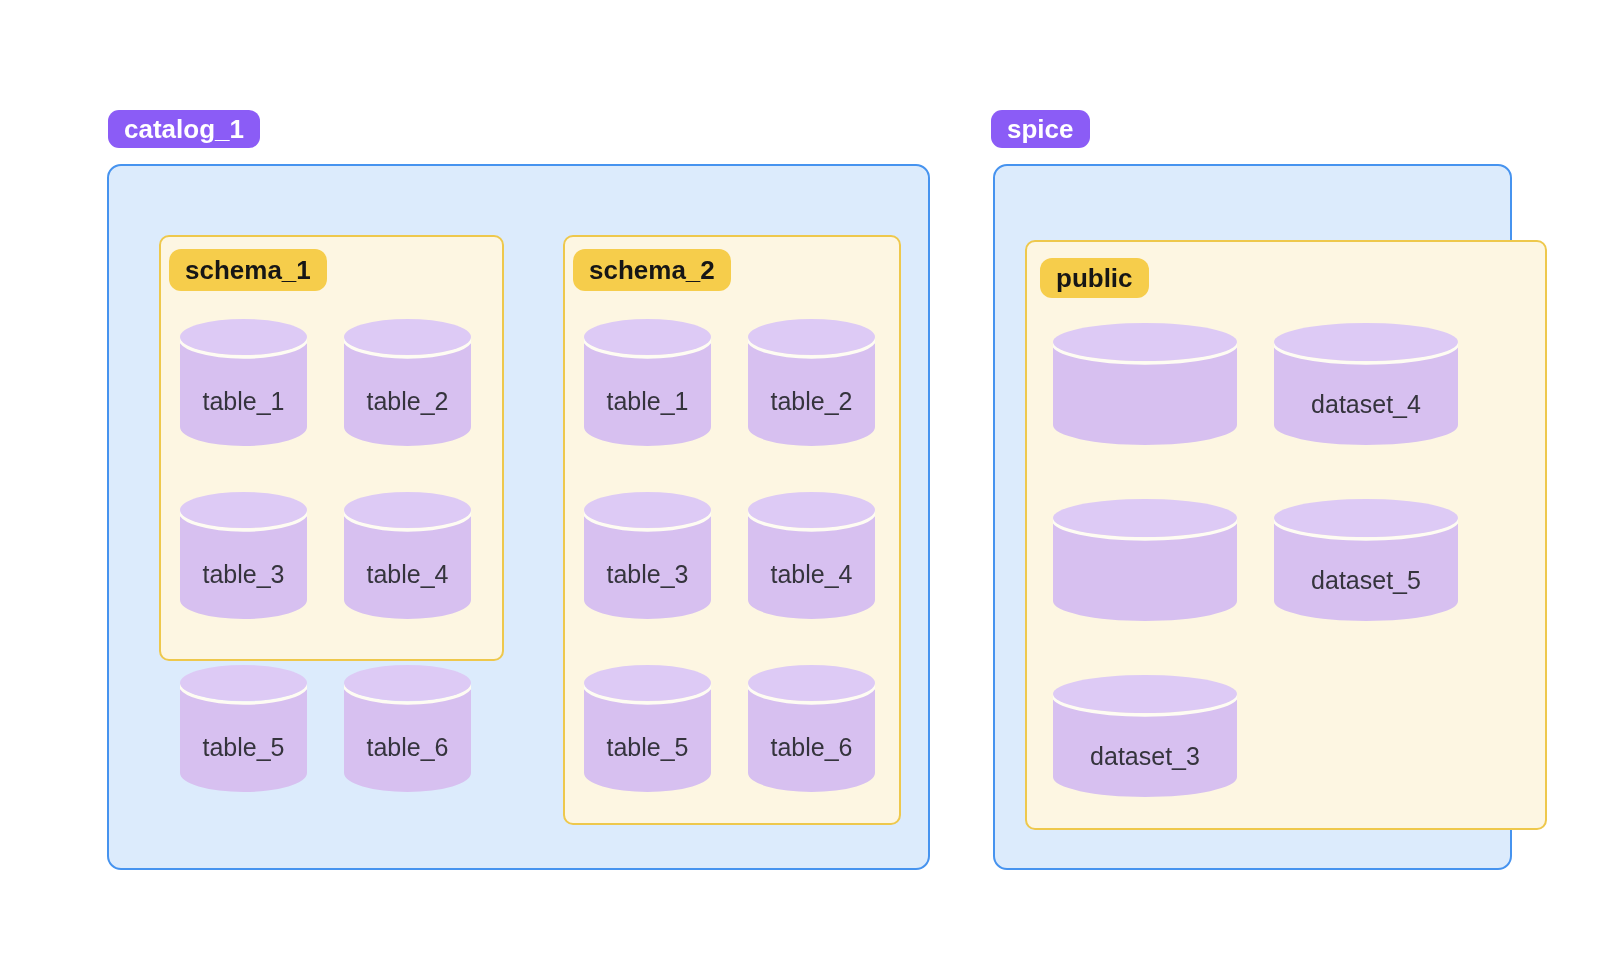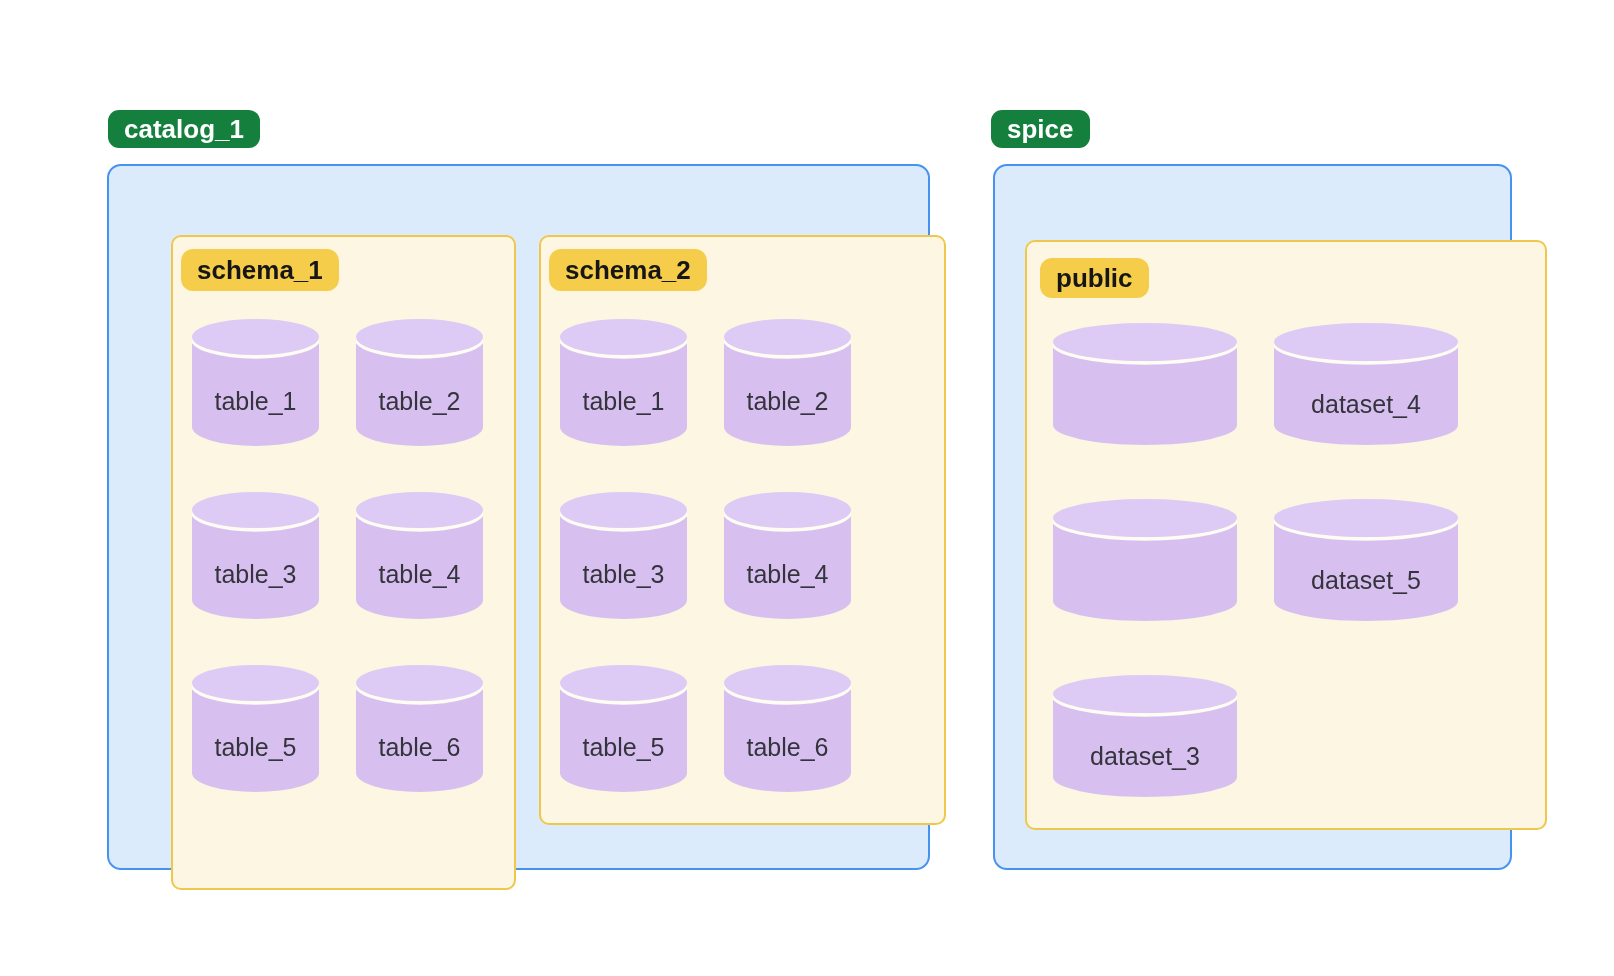--- a/index.html
+++ b/index.html
@@ -7,21 +7,21 @@
     width:1614px;height:976px;position:relative;background:#ffffff;
     font-family:"Liberation Sans", sans-serif;overflow:hidden;
   }
 
   
   .badge{
     position:absolute;display:flex;align-items:center;
     font-weight:700;font-size:26px;line-height:1;white-space:nowrap;
   }
   .badge-blue{
-    background:#15803d;color:#ffffff;border-radius:11px;
+    background:#8b5cf6;color:#ffffff;border-radius:11px;
     height:38px;padding:0 16px;
   }
   .badge-yellow{
     background:#F6CD4B;color:#161616;border-radius:12px;
     height:42px;padding:0 16px;
   }
 
   
   .container-blue{
     position:absolute;box-sizing:border-box;
@@ -58,22 +58,22 @@
     position:absolute;left:0;right:0;bottom:0;
     display:flex;align-items:center;justify-content:center;
     color:#35343D;font-size:25px;font-weight:400;white-space:nowrap;
   }
   .cyl-table .cyl-label{top:38px;}
   .cyl-dataset .cyl-label{top:40px;}
 
   
   #catalog-badge{left:108px;top:110px;}
   #catalog-container{left:107px;top:164px;width:823px;height:706px;}
-  #schema1-box{left:62px;top:69px;width:345px;height:655px;}
-  #schema2-box{left:430px;top:69px;width:407px;height:590px;}
+  #schema1-box{left:50px;top:69px;width:345px;height:426px;}
+  #schema2-box{left:454px;top:69px;width:338px;height:590px;}
   .schema-badge{left:8px;top:12px;}
 
   #spice-badge{left:991px;top:110px;}
   #spice-container{left:993px;top:164px;width:519px;height:706px;}
   #public-box{left:30px;top:74px;width:522px;height:590px;}
   #public-badge{left:13px;top:16px;height:40px;}
 </style>
 </head>
 <body>
 

